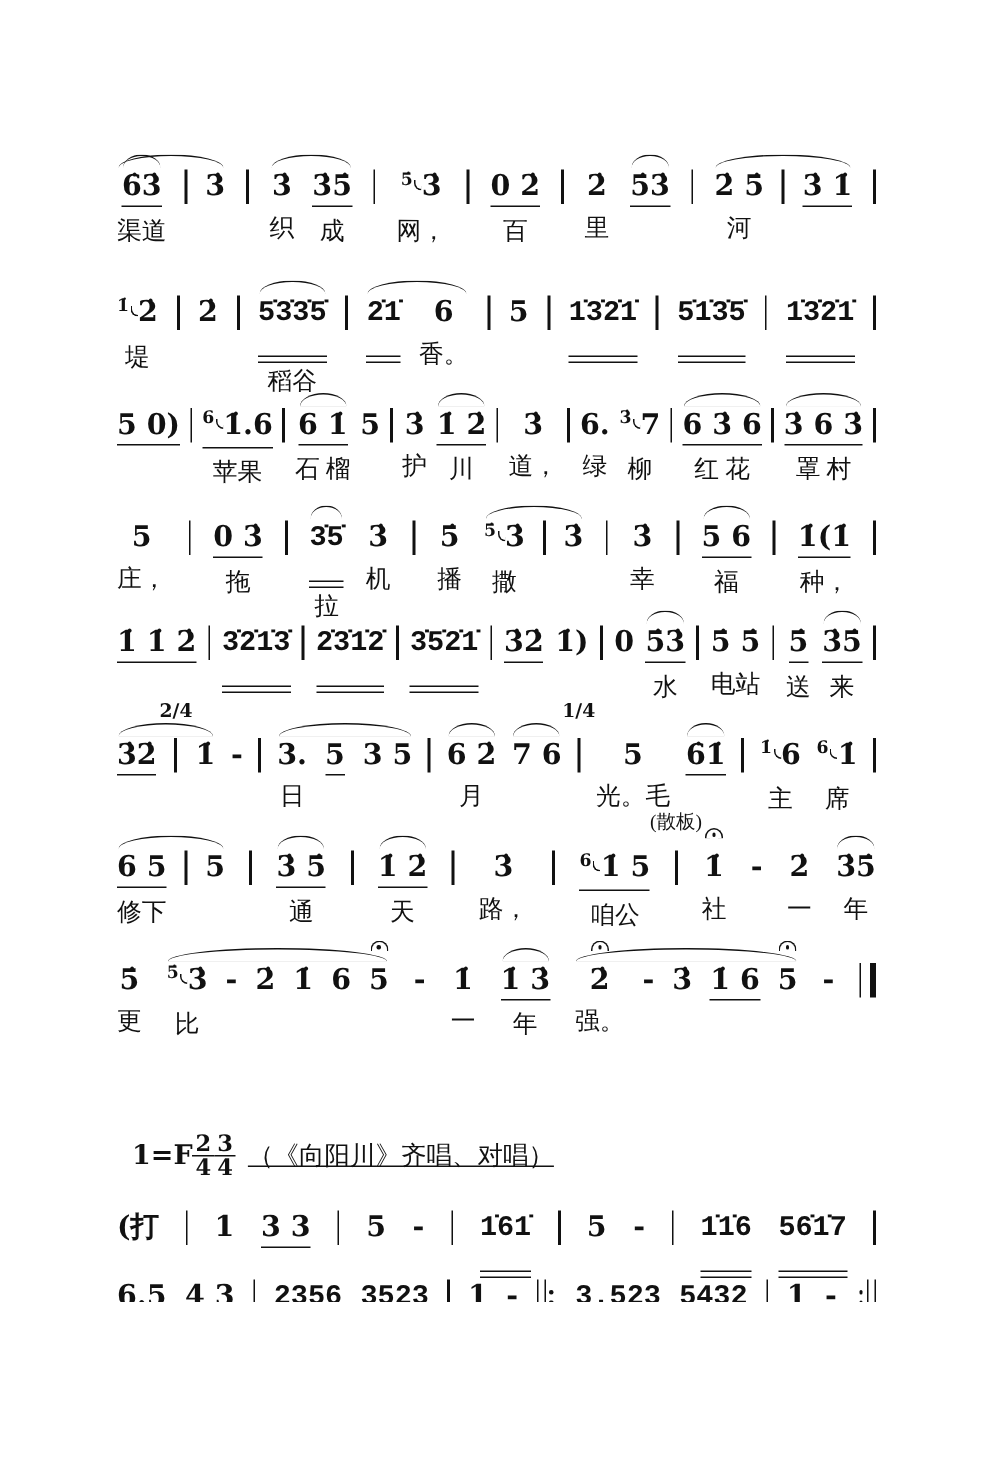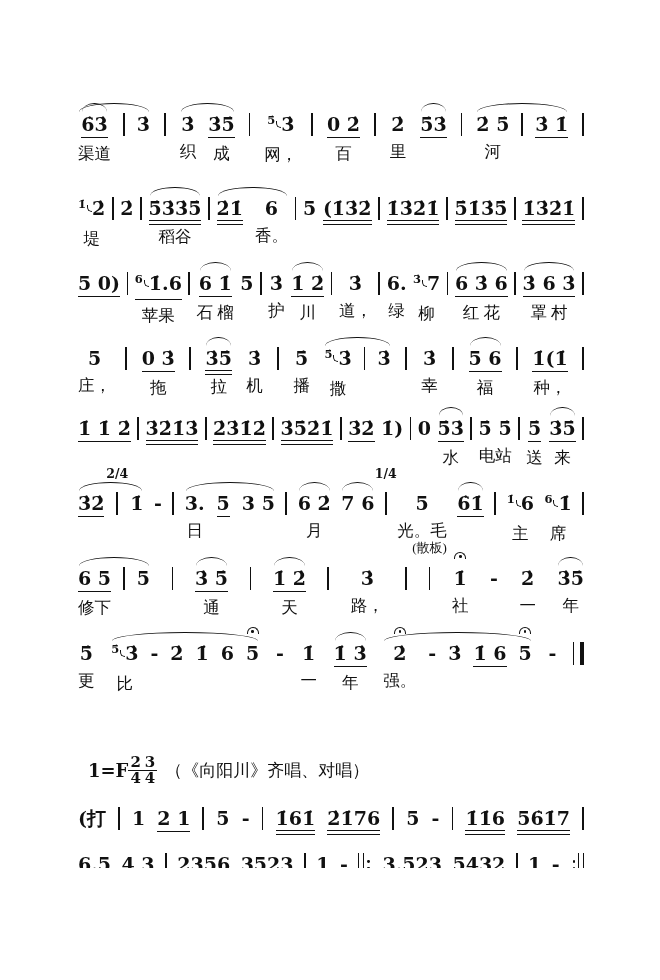--- a/index.html
+++ b/index.html
@@ -6,21 +6,21 @@
   #page{position:relative;width:660px;height:868px;background:#fff;overflow:hidden;
         font-family:"Liberation Serif",serif;color:#111;}
   .sys{position:absolute;left:78px;width:506px;display:flex;
        justify-content:space-between;align-items:flex-start;}
   .cell{display:flex;flex-direction:column;align-items:center;position:relative;}
   .note{font:700 19px "DejaVu Serif",serif;line-height:24px;white-space:pre;
         position:relative;color:#111;}
   .lyr{font:16.5px "Liberation Serif",serif;height:24px;line-height:24px;
        margin-top:4px;white-space:nowrap;}
   .u1{border-bottom:1.8px solid #111;padding-bottom:1px;}
-  .u2{border-bottom:1.8px solid #111;padding-bottom:0;}
+  .u2{border-bottom:1.8px solid #111;padding-bottom:17px;font-family:Liberation Mono, monospace;}
   .u2::after{content:"";position:absolute;left:0;right:0;bottom:-4.5px;
              border-top:1.8px solid #111;}
   .arc::before{content:"";position:absolute;left:1px;right:1px;top:-9px;height:8px;
                border-top:1.7px solid #111;border-radius:50% 50% 0 0/100% 100% 0 0;}
   .grp{display:flex;align-items:flex-start;position:relative;gap:12px;}
   .barcell{display:flex;flex-direction:column;align-items:center;position:relative;}
   .bline{display:block;width:1.8px;height:23px;background:#111;margin-top:1px;}
   .b2{display:block;width:6px;height:23px;border-left:1.8px solid #111;
       border-right:4.5px solid #111;margin-top:1px;}
   .rpt{display:flex;align-items:center;height:23px;margin-top:1px;}
@@ -42,21 +42,21 @@
   .ann{position:absolute;top:-27px;left:50%;transform:translateX(-50%);
        font:13px "Liberation Serif",serif;white-space:nowrap;}
   .title{position:absolute;top:714px;left:0;right:0;text-align:center;
          font:700 21px "Liberation Serif",serif;letter-spacing:10px;text-indent:10px;}
   .keyline{position:absolute;top:755px;left:88px;display:flex;align-items:center;}
   .key{font:700 18px "DejaVu Serif",serif;}
   .frac{display:inline-flex;flex-direction:column;align-items:center;
         font:700 15px "DejaVu Serif",serif;line-height:15px;}
   .frac .fn{border-bottom:1.6px solid #111;padding:0 2px;}
   .frac .fd{padding:0 2px;}
-  .subtitle{font:17px "Liberation Serif",serif;margin-left:8px;}
+  .subtitle{font:17px "Liberation Serif",serif;margin-left:8px;text-decoration:underline;}
   .pagenum{position:absolute;top:896px;left:552px;font:17px "DejaVu Serif",serif;
            letter-spacing:3px;text-decoration:underline;}
   .footer{position:absolute;top:944px;right:6px;display:flex;align-items:baseline;gap:18px;}
   .fprefix{font:700 20px "Liberation Serif",serif;}
   .fbrand{font:700 22px "Liberation Serif",serif;}
 </style>
 </head>
 <body>
 
 <div id="page">
@@ -165,24 +165,20 @@
             <div class="lyr">香。</div>
           </div>
         </div>
         <div class="barcell">
           <span class="bline"></span>
         </div>
         <div class="cell">
           <span class="note">5</span>
           <div class="lyr">&nbsp;</div>
         </div>
-        <div class="cell">
-          <span class="note u2">(1̇3̇2̇</span>
-          <div class="lyr">&nbsp;</div>
-        </div>
         <div class="barcell">
           <span class="bline"></span>
         </div>
         <div class="cell">
           <span class="note u2">1̇3̇2̇1̇</span>
           <div class="lyr">&nbsp;</div>
         </div>
         <div class="barcell">
           <span class="bline"></span>
         </div>
@@ -514,20 +510,24 @@
         <div class="barcell">
           <span class="bline"></span>
         </div>
         <div class="cell">
           <span class="note">3̇</span>
           <div class="lyr">路，</div>
         </div>
         <div class="barcell">
           <span class="bline"></span>
         </div>
+        <div class="cell">
+          <span class="note u1"><span class="gr">6</span>1̇ 5</span>
+          <div class="lyr">咱公</div>
+        </div>
         <div class="barcell">
           <span class="bline"></span>
           <span class="ann">(散板)</span>
         </div>
         <div class="cell">
           <span class="note">1̇<span class="fm"></span></span>
           <div class="lyr">社</div>
         </div>
         <div class="cell">
           <span class="note">-</span>
@@ -621,43 +621,39 @@
           <div class="lyr">&nbsp;</div>
         </div>
         <div class="barcell">
           <span class="bline"></span>
         </div>
         <div class="cell">
           <span class="note">1</span>
           <div class="lyr">&nbsp;</div>
         </div>
         <div class="cell">
-          <span class="note u1">2 1</span>
+          <span class="note u1">3 3</span>
           <div class="lyr">&nbsp;</div>
         </div>
         <div class="barcell">
           <span class="bline"></span>
         </div>
         <div class="cell">
           <span class="note">5</span>
           <div class="lyr">&nbsp;</div>
         </div>
         <div class="cell">
           <span class="note">-</span>
           <div class="lyr">&nbsp;</div>
         </div>
         <div class="barcell">
           <span class="bline"></span>
         </div>
         <div class="cell">
           <span class="note u2">1̇61̇</span>
-          <div class="lyr">&nbsp;</div>
-        </div>
-        <div class="cell">
-          <span class="note u2">2̇1̇76</span>
           <div class="lyr">&nbsp;</div>
         </div>
         <div class="barcell">
           <span class="bline"></span>
         </div>
         <div class="cell">
           <span class="note">5</span>
           <div class="lyr">&nbsp;</div>
         </div>
         <div class="cell">

